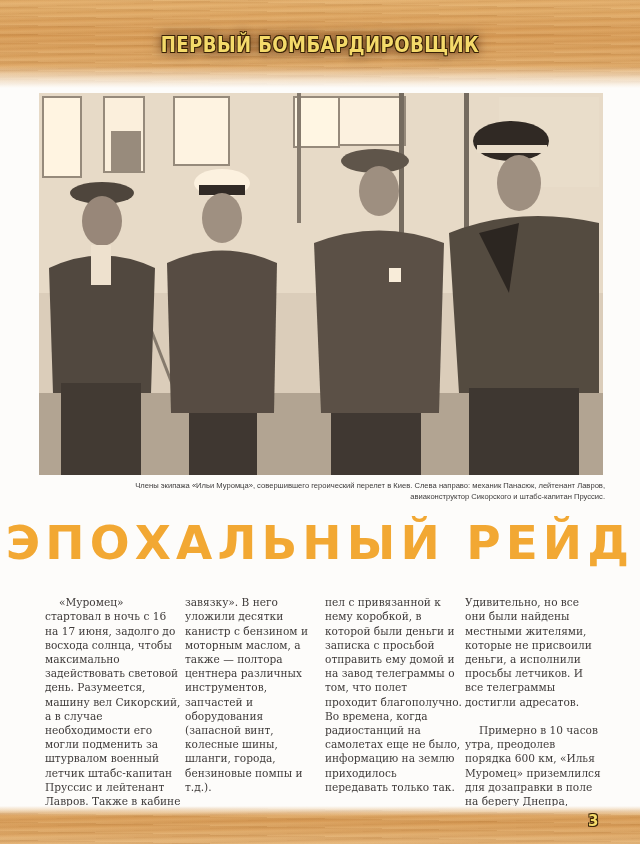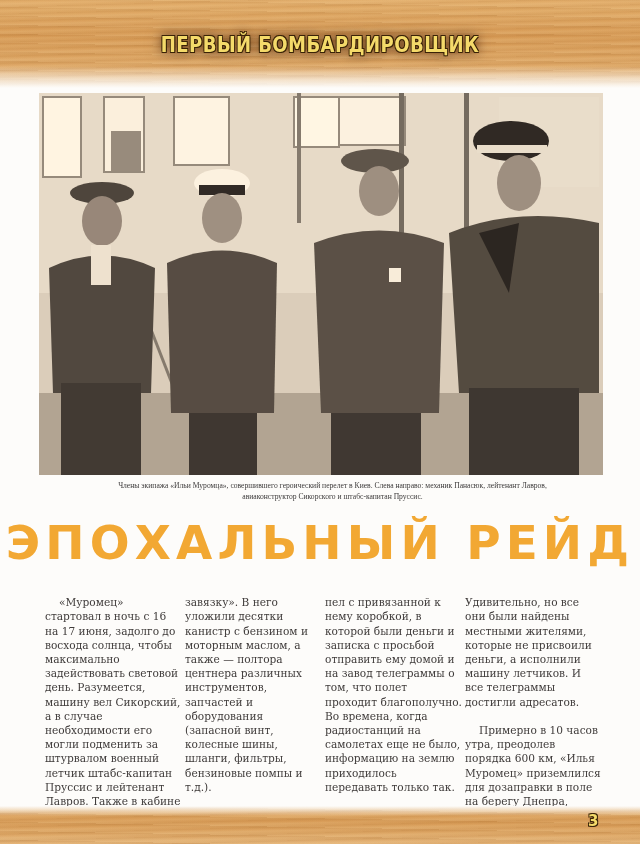--- a/index.html
+++ b/index.html
@@ -33,22 +33,22 @@
     text-shadow: 0 0 1px #3a2308, 1px 1px 0 #3a2308, -1px -1px 0 #3a2308, 1px -1px 0 #3a2308, -1px 1px 0 #3a2308, 0 0 10px rgba(60,30,5,0.85), 0 0 18px rgba(60,30,5,0.5);
   }
   .photo {
     position: absolute; left: 39px; top: 93px; width: 564px; height: 382px;
     overflow: hidden;
     background: linear-gradient(180deg, #d9d2cb 0%, #cdc5bd 45%, #bcb3aa 70%, #aaa096 100%);
     filter: sepia(0.25);
   }
   .photo svg { display: block; }
   .caption {
-    position: absolute; left: 60px; top: 480px; width: 545px; text-align: center;
-    font-family: Liberation Serif, serif; font-size: 7.6px; line-height: 11px;
+    position: absolute; left: 60px; top: 480px; width: 545px; text-align: right;
+    font-family: Liberation Sans, sans-serif; font-size: 7.6px; line-height: 11px;
     color: #3c3a3a;
   }
   .headline {
     position: absolute; top: 515px; left: 0; width: 640px; text-align: center;
     font-family: "DejaVu Sans", sans-serif; font-weight: bold; font-size: 46px;
     letter-spacing: 5px; color: #f2a833; line-height: 56px;
     transform: scaleX(1.02);
   }
   .columns {
     position: absolute; top: 581px; left: 45px; width: 560px; height: 226px;
@@ -128,27 +128,27 @@
 </div>
 
 <div class="headline">ЭПОХАЛЬНЫЙ РЕЙД</div>
 
 <div class="columns">
   <div class="col">
     <p class="indent">«Муромец» стартовал в ночь с 16 на 17 июня, задолго до восхода солнца, чтобы максимально задействовать световой день. Разумеется, машину вел Сикорский, а в случае необходимости его могли подменить за штурвалом военный летчик штабс-капитан Пруссис и лейтенант Лавров. Также в кабине находился неизменный спутник Сикорского — механик Панасюк.</p>
     
   </div>
   <div class="col">
-    <p>завязку». В него уложили десятки канистр с бензином и моторным маслом, а также — полтора центнера различных инструментов, запчастей и оборудования (запасной винт, колесные шины, шланги, фильтры, бензиновые помпы и т.д.).</p>
+    <p>завязку». В него уложили десятки канистр с бензином и моторным маслом, а также — полтора центнера различных инструментов, запчастей и оборудования (запасной винт, колесные шины, шланги, города, бензиновые помпы и т.д.).</p>
     <p>Машина направилась в сторону Витебска, используя в качестве ориентира железную дорогу. Пролетая над Витебском, Сикорский выбросил из кабины красный вым-</p>
   </div>
   <div class="col">
     <p>пел с привязанной к нему коробкой, в которой были деньги и записка с просьбой отправить ему домой и на завод телеграммы о том, что полет проходит благополучно. Во времена, когда радиостанций на самолетах еще не было, информацию на землю приходилось передавать только так.</p>
     <p>Над другими крупными населенными пунктами, лежавшими на маршруте, авиаторы сбросили еще несколько таких посланий.</p>
   </div>
   <div class="col">
-    <p>Удивительно, но все они были найдены местными жителями, которые не присвоили деньги, а исполнили машину летчиков. И все телеграммы достигли адресатов.</p>
+    <p>Удивительно, но все они были найдены местными жителями, которые не присвоили деньги, а исполнили просьбы летчиков. И все телеграммы достигли адресатов.</p>
     <p>Примерно в 10 часов утра, преодолев порядка 600 км, «Илья Муромец» приземлился для дозаправки в поле на берегу Днепра, возле города Орша. Вскоре на поле собрался едва ли не весь городок, привлеченный невиданным зрелищем.</p>
   </div>
 </div>
 
 <div class="wood wood-bottom"></div>
 <div class="page-number">3</div>
 
 </body></html>

